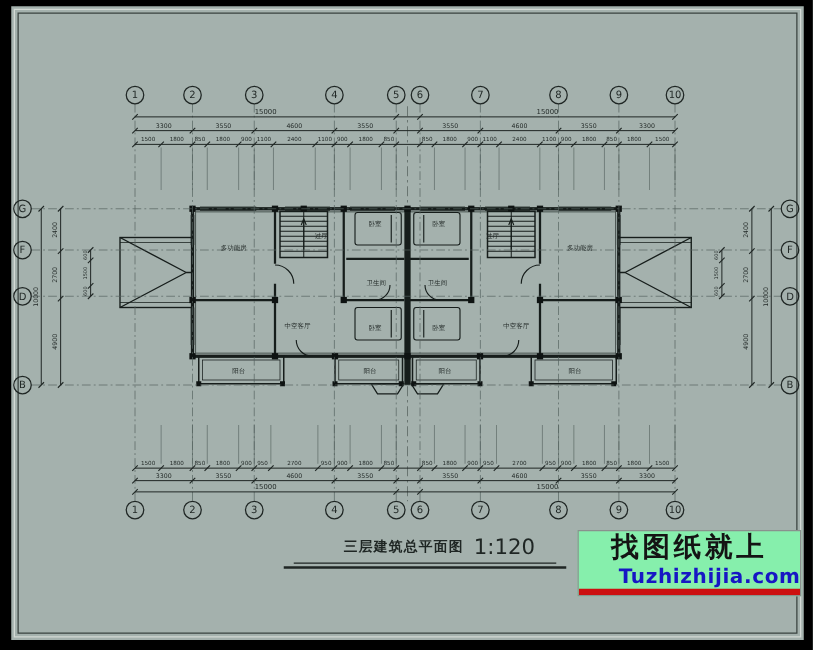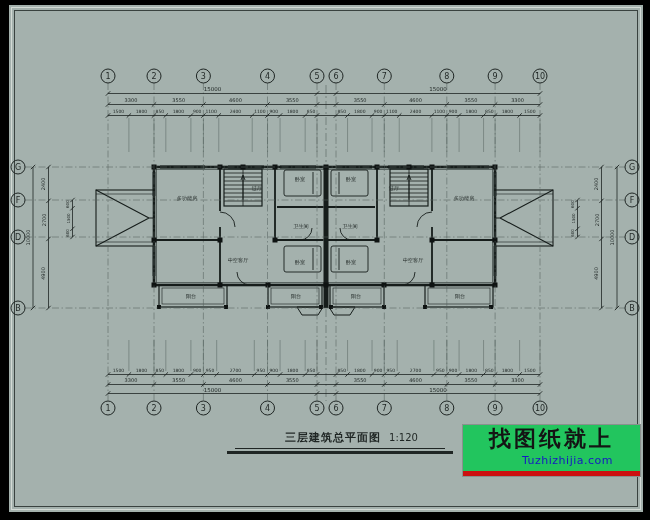--- a/index.html
+++ b/index.html
@@ -5,27 +5,27 @@
   html,body{margin:0;padding:0;background:#000;}
   #stage{position:relative;width:650px;height:520px;background:#000;overflow:hidden;
          font-family:"DejaVu Sans","Liberation Sans",sans-serif;}
   #sheet{position:absolute;left:9px;top:5px;width:634px;height:507px;background:#a4b1ad;}
   .frame-light{position:absolute;left:2px;top:2px;right:2px;bottom:2px;border:1px solid #d3dad5;}
   .frame-dark{position:absolute;left:5px;top:5px;right:5px;bottom:5px;border:1.5px solid #39423f;}
   svg{position:absolute;left:0;top:0;}
   svg text{font-family:"DejaVu Sans","Liberation Sans",sans-serif;fill:#1f2624;}
   #title-block{position:absolute;left:225px;top:427px;width:230px;text-align:center;color:#1f2624;}
   #title-block .t1{font-size:11px;font-weight:bold;letter-spacing:1px;vertical-align:middle;margin-left:23px;}
-  #title-block .t2{font-size:10px;margin-left:8px;vertical-align:middle;}
+  #title-block .t2{font-size:17px;margin-left:8px;vertical-align:middle;}
   #title-block .ul1{height:1px;background:#1f2624;width:210px;margin:2px auto 0;}
   #title-block .ul2{height:2.5px;background:#1f2624;width:226px;margin:2px auto 0;}
-  #watermark{position:absolute;left:462px;top:424px;width:179px;height:53px;background:#22c55e;
+  #watermark{position:absolute;left:462px;top:424px;width:179px;height:53px;background:#86efac;
              border:1px solid #8a918e;box-sizing:border-box;text-align:center;overflow:hidden;}
   #watermark .w1{font-size:22px;font-weight:bold;color:#141414;letter-spacing:3px;line-height:26px;margin-top:1px;}
-  #watermark .w2{font-size:11px;font-weight:normal;color:#1717c4;line-height:17px;letter-spacing:.5px;margin-left:32px;}
+  #watermark .w2{font-size:16px;font-weight:bold;color:#1717c4;line-height:17px;letter-spacing:.5px;margin-left:32px;}
   #watermark .bar{position:absolute;left:0;bottom:0;width:100%;height:5px;background:#cc1010;}
 </style>
 </head>
 <body>
 
 <div id="stage">
   <div id="sheet">
     <div class="frame-light"></div>
     <div class="frame-dark"></div>
   </div>

